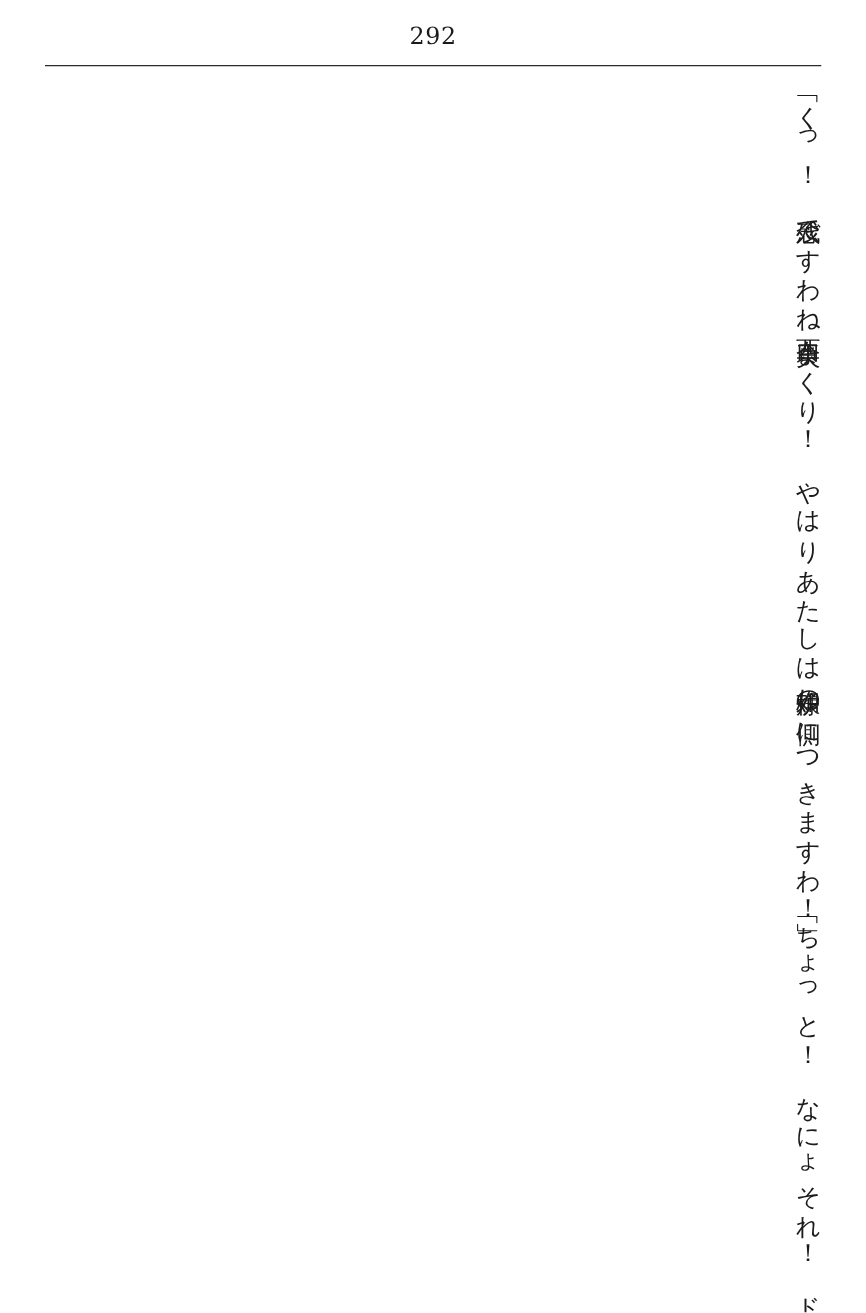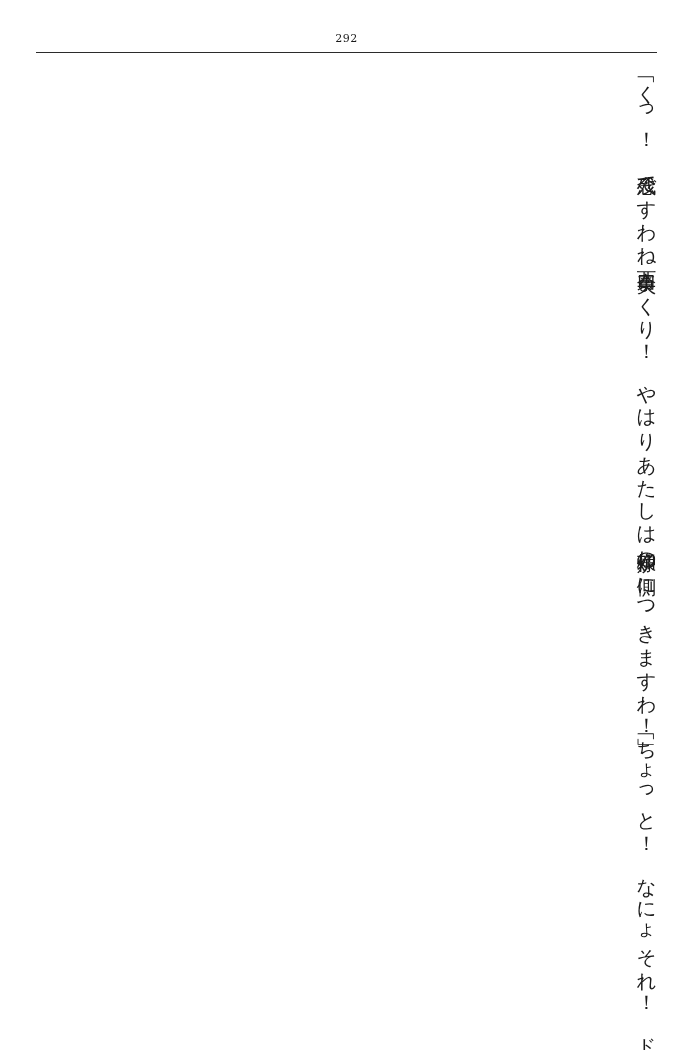--- a/index.html
+++ b/index.html
@@ -13,25 +13,25 @@
   .page {
     position: relative;
     width: 693px;
     height: 1050px;
     background: #ffffff;
     overflow: hidden;
     box-sizing: border-box;
   }
   .page-number {
     position: absolute;
-    top: 32px;
+    top: 18px;
     left: 0;
     width: 693px;
     text-align: center;
-    font-size: 11px;
+    font-size: 19px;
     color: #1a1a1a;
     letter-spacing: 0.5px;
     font-family: "DejaVu Serif", "Liberation Serif", serif;
   }
   .rule {
     position: absolute;
     top: 52px;
     left: 36px;
     width: 621px;
     height: 1px;

